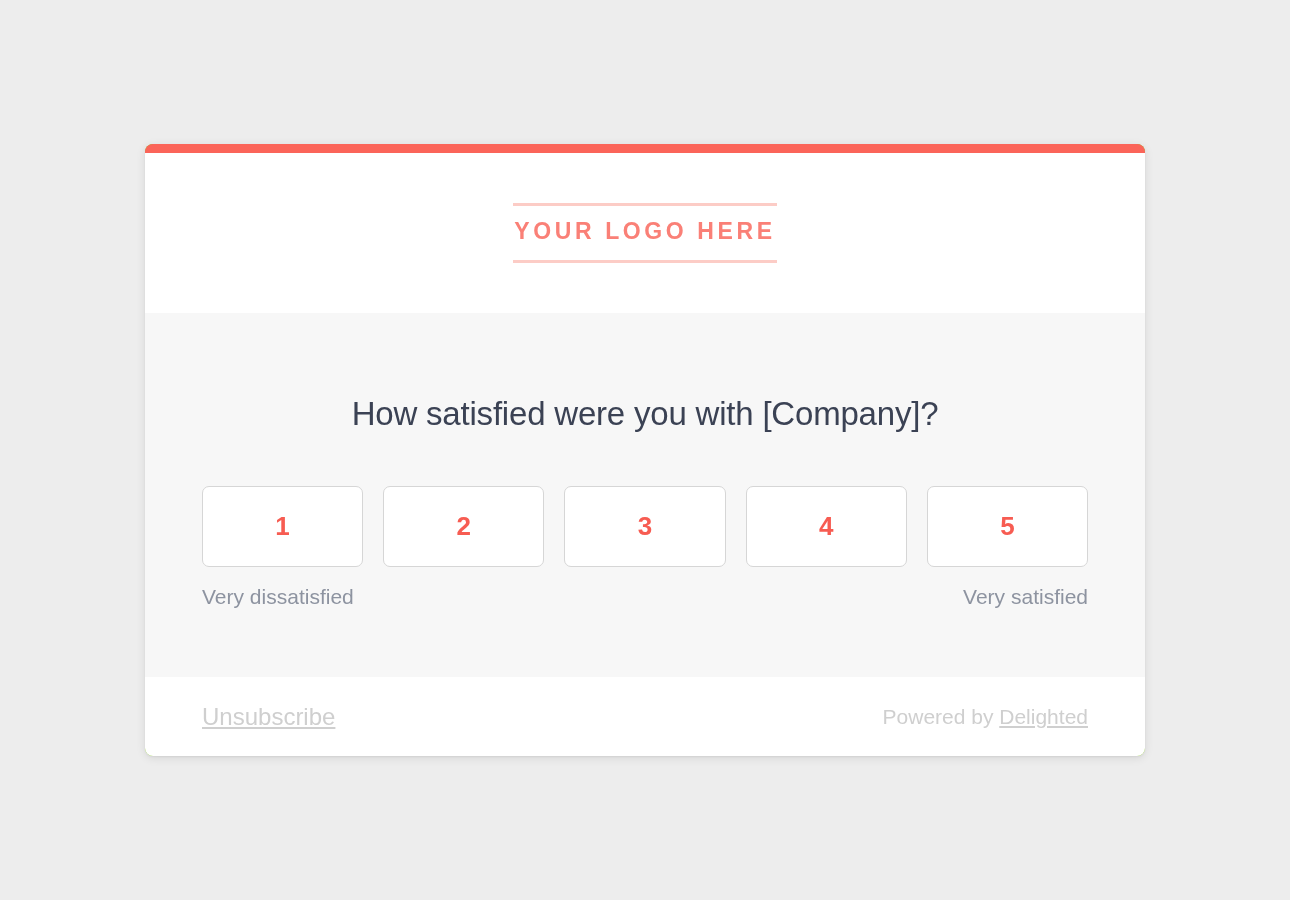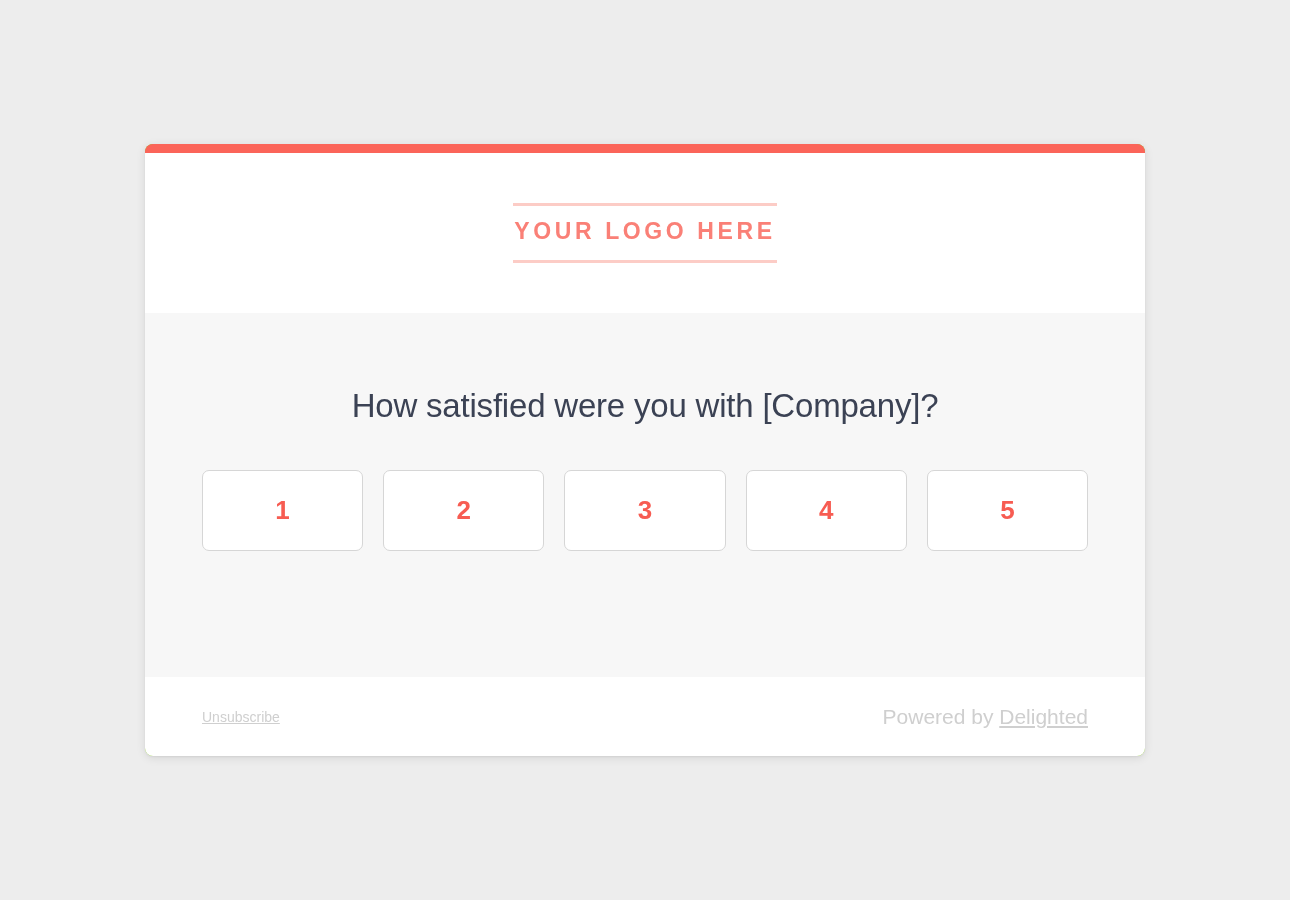--- a/index.html
+++ b/index.html
@@ -72,21 +72,21 @@
   
   .survey-body {
     flex: 1 1 auto;
     background: #f7f7f7;
     padding: 0 57px;
     display: flex;
     flex-direction: column;
   }
 
   .question {
-    margin: 0;
+    margin: 8px;
     padding-top: 72px;
     text-align: center;
     color: #3b4254;
     font-size: 33px;
     font-weight: normal;
     line-height: 1.25;
     letter-spacing: -0.2px;
   }
 
   .scale-row {
@@ -131,21 +131,21 @@
     height: 79px;
     background: #ffffff;
     padding: 0 57px;
     display: flex;
     align-items: center;
     justify-content: space-between;
   }
 
   .unsubscribe-link {
     color: #cfcfcf;
-    font-size: 14px;
+    font-size: 24px;
     text-decoration: underline;
     cursor: pointer;
   }
 
   .powered-by {
     color: #cfcfcf;
     font-size: 21px;
     white-space: nowrap;
   }
 
@@ -185,20 +185,24 @@
           <span>3</span>
         </button>
         <button class="scale-button">
           <span>4</span>
         </button>
         <button class="scale-button">
           <span>5</span>
         </button>
       </div>
 
+      <div class="scale-labels">
+        <span class="scale-label">Very dissatisfied</span>
+        <span class="scale-label">Very satisfied</span>
+      </div>
 
     </div>
 
     <div class="survey-footer">
       <a class="unsubscribe-link">Unsubscribe</a>
       <div class="powered-by">
         <span>Powered by </span><a class="powered-by-link">Delighted</a>
       </div>
     </div>
 

